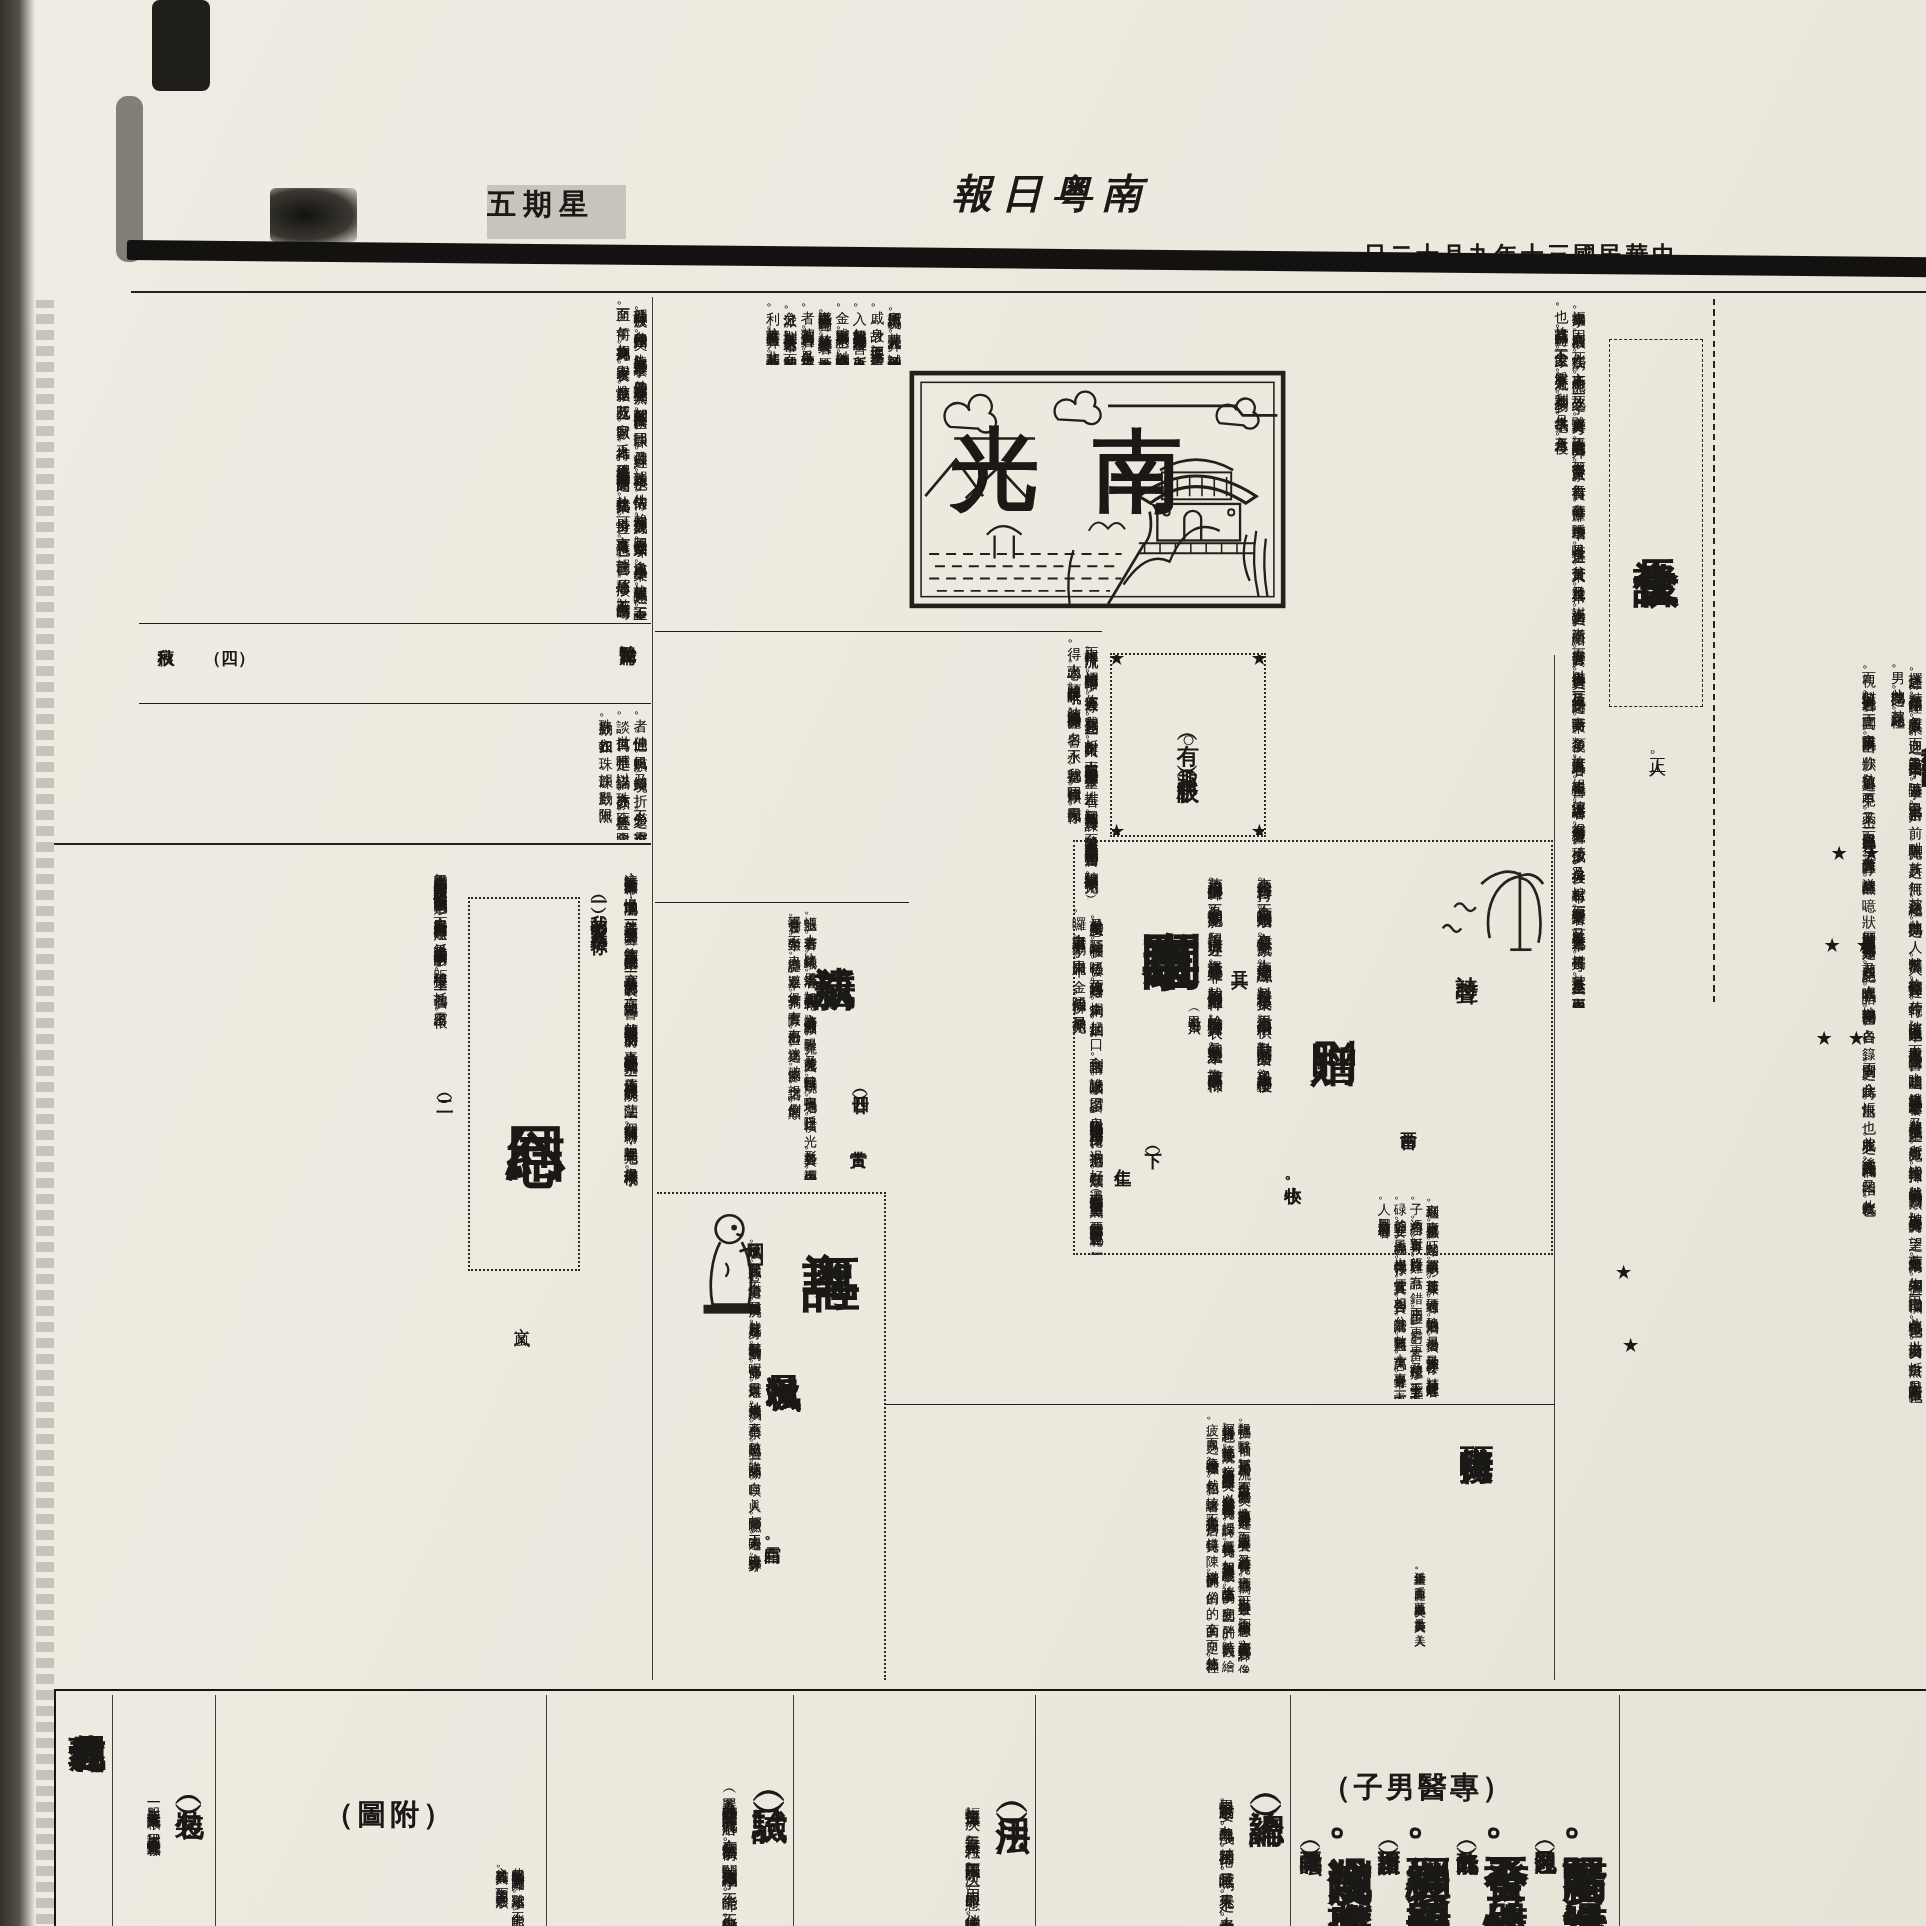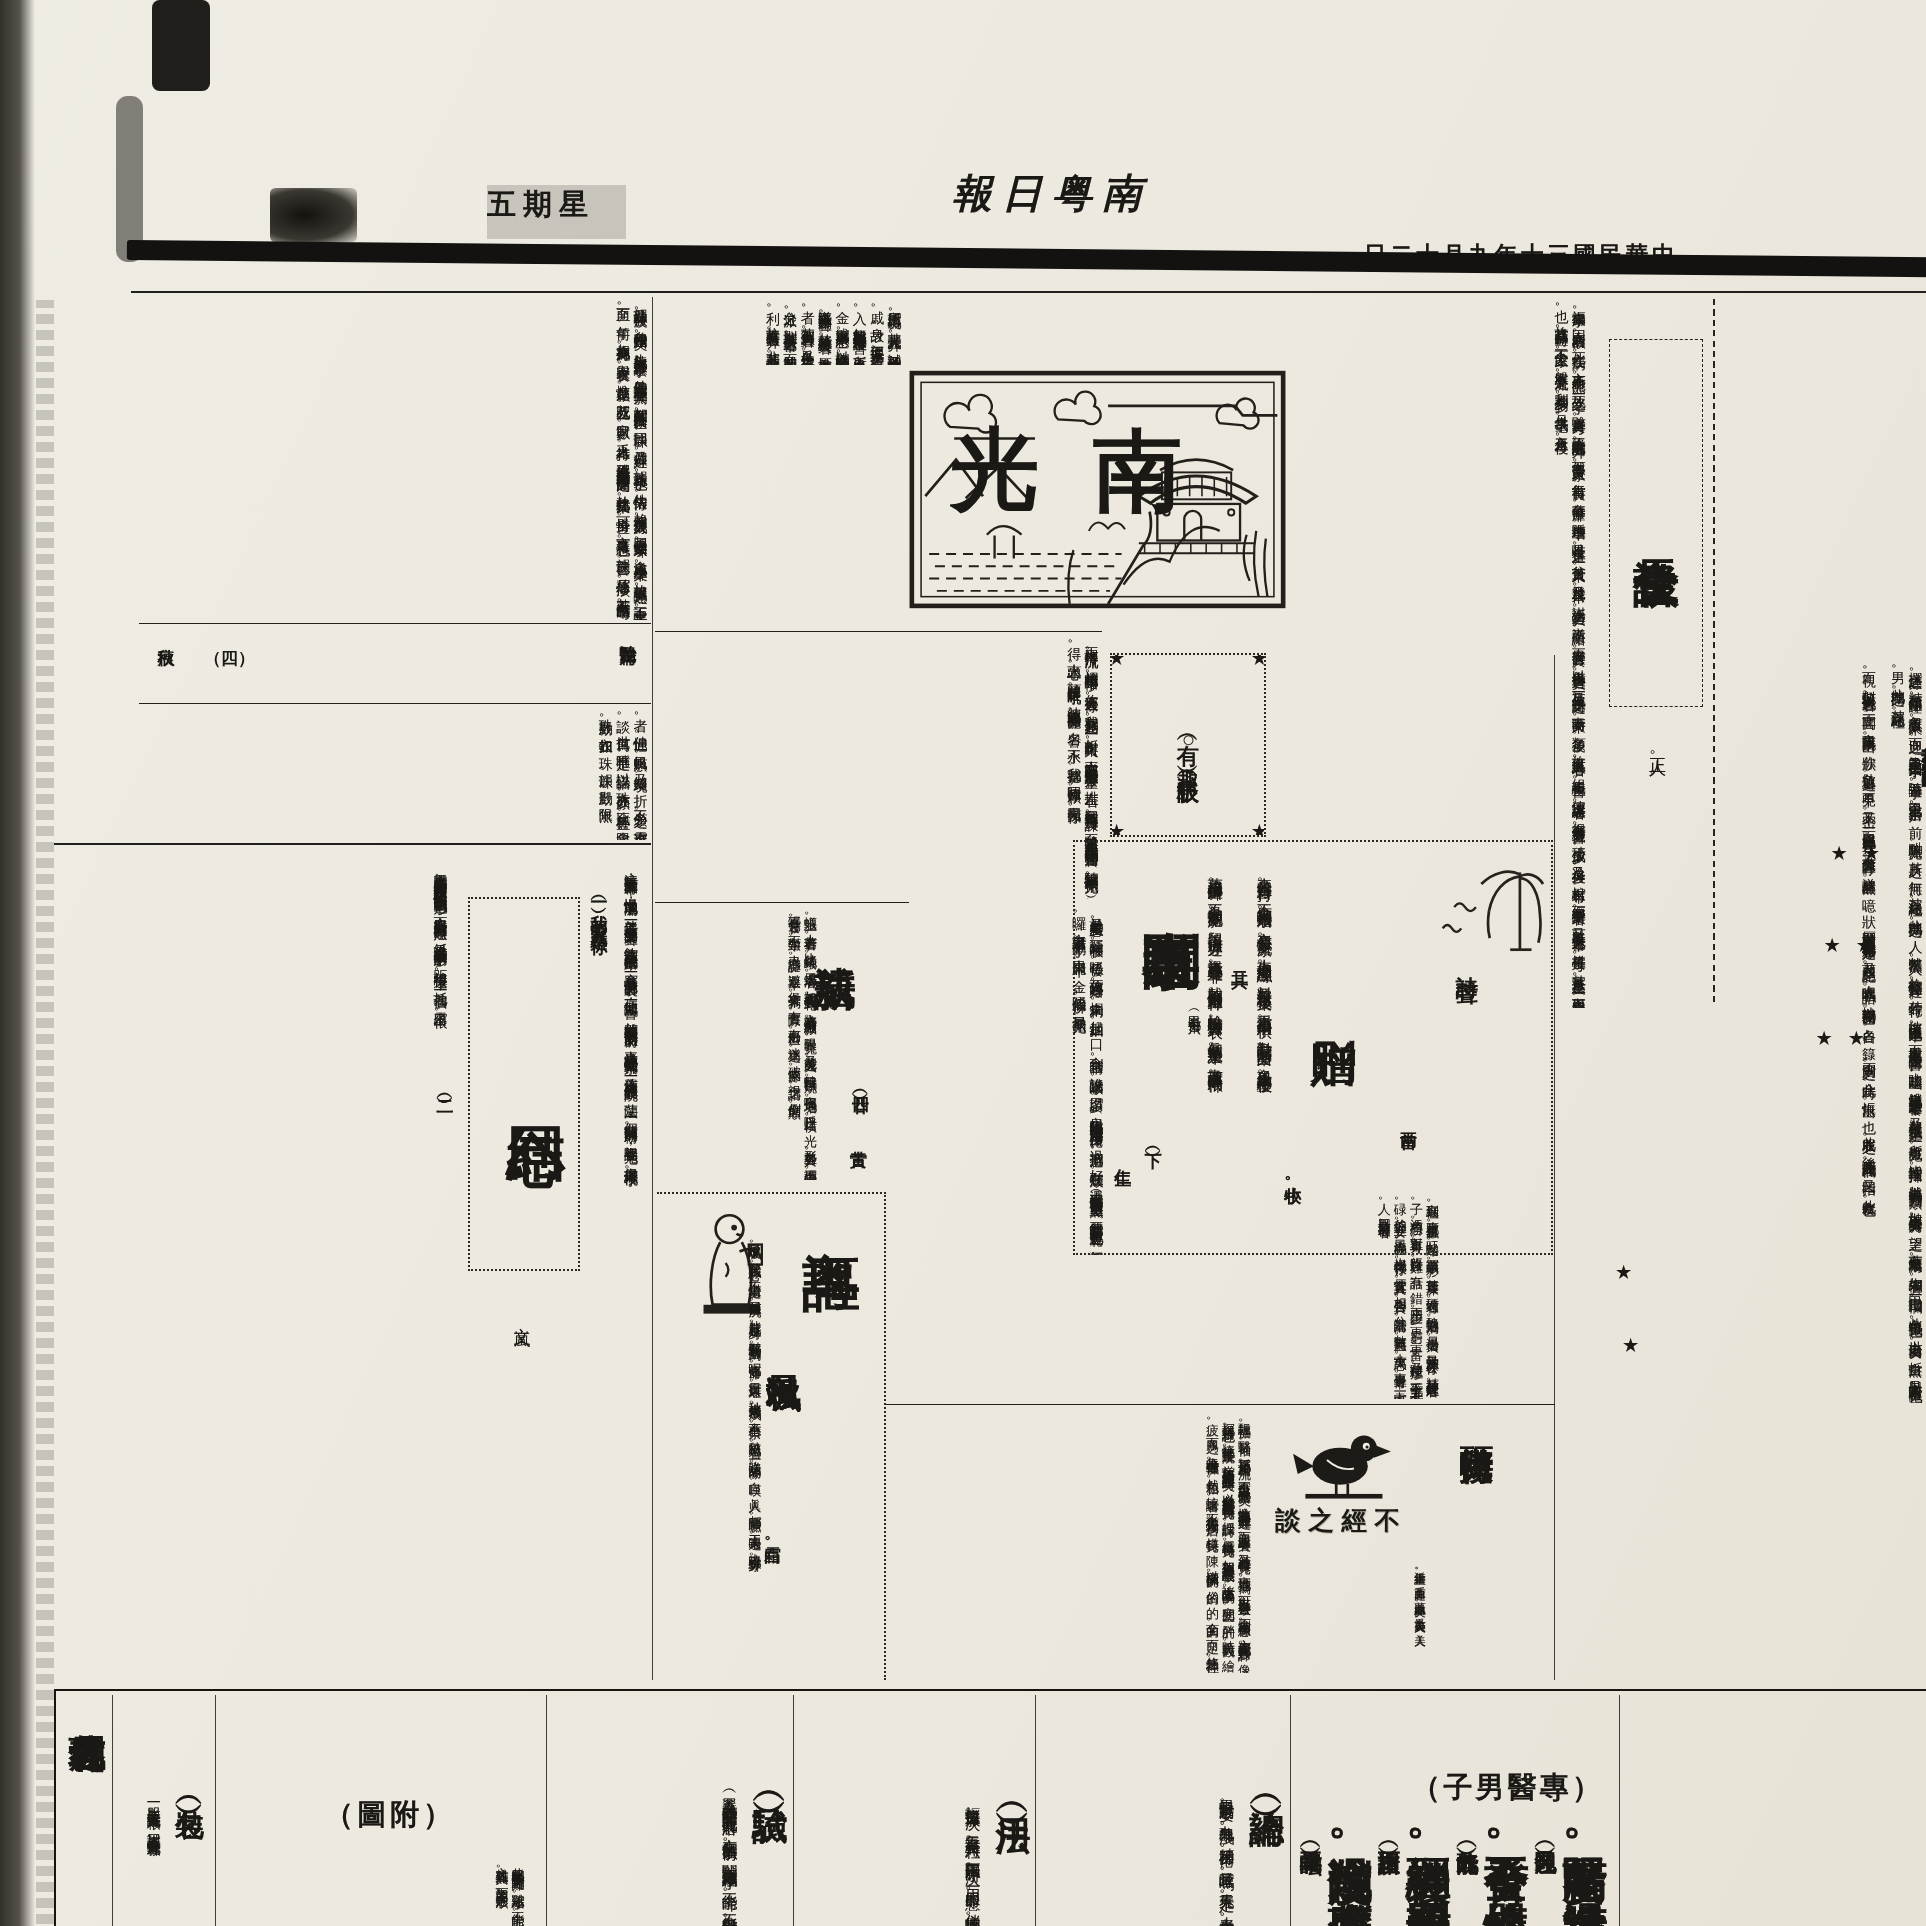--- a/index.html
+++ b/index.html
@@ -250,44 +250,30 @@
     <h2 class="abs v t92 ink" style="right:54px;top:154px;height:239px;font-weight:bold;">秋風颯颯</h2>
     <div class="abs v t44" style="right:100px;top:339px;height:116px;">霜白。。</div>
     <div class="abs v b34 ink" style="left:5.4px;top:39px;width:100px;height:439px;">秋風颯颯。驚起我條心。不堪情處。係日西沉。片影就是妹身。點解要淪落到。呢條薄命。實日難堪。秋被尙未裁成。意不自禁。秋風啞着。吹送一陣胡琴。自嘆。眞人。都唔願嗻。工夫唔遲。未曉引線穿針。</div>
   </section>
 
   <section class="art" style="left:910px;top:1408px;width:643px;height:270px;">
     <div class="abs v ink" style="right:31px;top:11.6px;width:62px;height:254px;">
       <h2 class="t92">街頭模特兒</h2>
 
     </div>
-    <div class="abs" style="right:127px;top:15.4px;width:169px;height:135px;">
-      <svg width="104" height="81" viewBox="0 0 270 210" style="margin:0 auto;">
-        <polygon points="62,112 8,80 20,132" fill="#1d1b17"></polygon>
-        <ellipse cx="130" cy="112" rx="72" ry="48" fill="#1d1b17"></ellipse>
-        <circle cx="192" cy="66" r="34" fill="#1d1b17"></circle>
-        <polygon points="218,56 262,74 218,90" fill="#1d1b17"></polygon>
-        <circle cx="198" cy="60" r="9" fill="#efece3"></circle>
-          <circle cx="200" cy="62" r="4" fill="#1d1b17"></circle>
-        <path d="M96,96 q34,30 70,22" stroke="#efece3" stroke-width="5" fill="none"></path>
-        <path d="M120,158 v26 M150,158 v26" stroke="#1d1b17" stroke-width="7"></path>
-        <rect x="40" y="184" width="200" height="12" fill="#1d1b17"></rect>
-      </svg>
-      <div class="t66 ink" style="text-align:center;letter-spacing:7.7px;text-shadow:0.8px 0.8px 0 #b9b4a8;">談之經不</div>
-    </div>
     <div class="abs v b30 ink" style="right:127px;top:154px;width:162px;height:112px;">近年繪畫。重曲趣。蓋以曲線美。爲古裝美人。美人。</div>
     <div class="abs v b34 ink" style="left:3.1px;top:4.6px;width:339px;height:260px;">飄輕裾。翳長袖。祇屬於皮相一流。實不足以表現人體眞美。惟曲線美乃能盡之耳。而畫曲線美者。又必須有模特兒。實地描寫。方可以形容盡致。否則徒事想像。亦未能探得其妙諦。像。亦未能探得其妙諦也。憶往年某畫院。當敎授學生練習曲線美時。必以金錢延聘女子爲模特兒。授課時。儼爲模特兒。如敎員之於課室黑板。諸生之臨摹的。完璧的。胖的。時爲大觀。繪。心領神疲。而爲之。每小時亦僅價耳。然色相。較諸者。不猶愈膏人物店。模特兒。陳。以廣招徠的。俗的。的。全面的。而足。悠然神往。</div>
   </section>
 
   <section class="art" style="left:54px;top:1689px;width:2099px;height:1182px;border:2.3px solid #17150f;">
 
     <div class="abs v t510 ink center" style="right:231px;top:92px;width:297px;height:1079px;">許仁補腎丸</div>
     <div class="rule-v" style="right:535px;top:3.9px;height:1167px;"></div>
 
-    <div class="abs t76 ink" style="right:551px;top:77px;width:308px;text-align:right;letter-spacing:3.1px;">（子男醫專）</div>
+    <div class="abs t76 ink" style="right:583px;top:77px;width:308px;text-align:center;letter-spacing:3.1px;">（子男醫專）</div>
     <div class="abs" style="right:547px;top:131px;width:312px;height:693px;display:flex;flex-direction:row-reverse;justify-content:space-between;">
       <div class="v ink">
         <div class="t116">腎虧陽萎。遺精滑精。</div>
         <div class="t58" style="margin-top:11.6px;">（見色即洩）</div>
       </div>
       <div class="v ink">
         <div class="t116">發育不全。性器短小。</div>
         <div class="t58" style="margin-top:11.6px;">（九醜無能）</div>
       </div>
       <div class="v ink">

